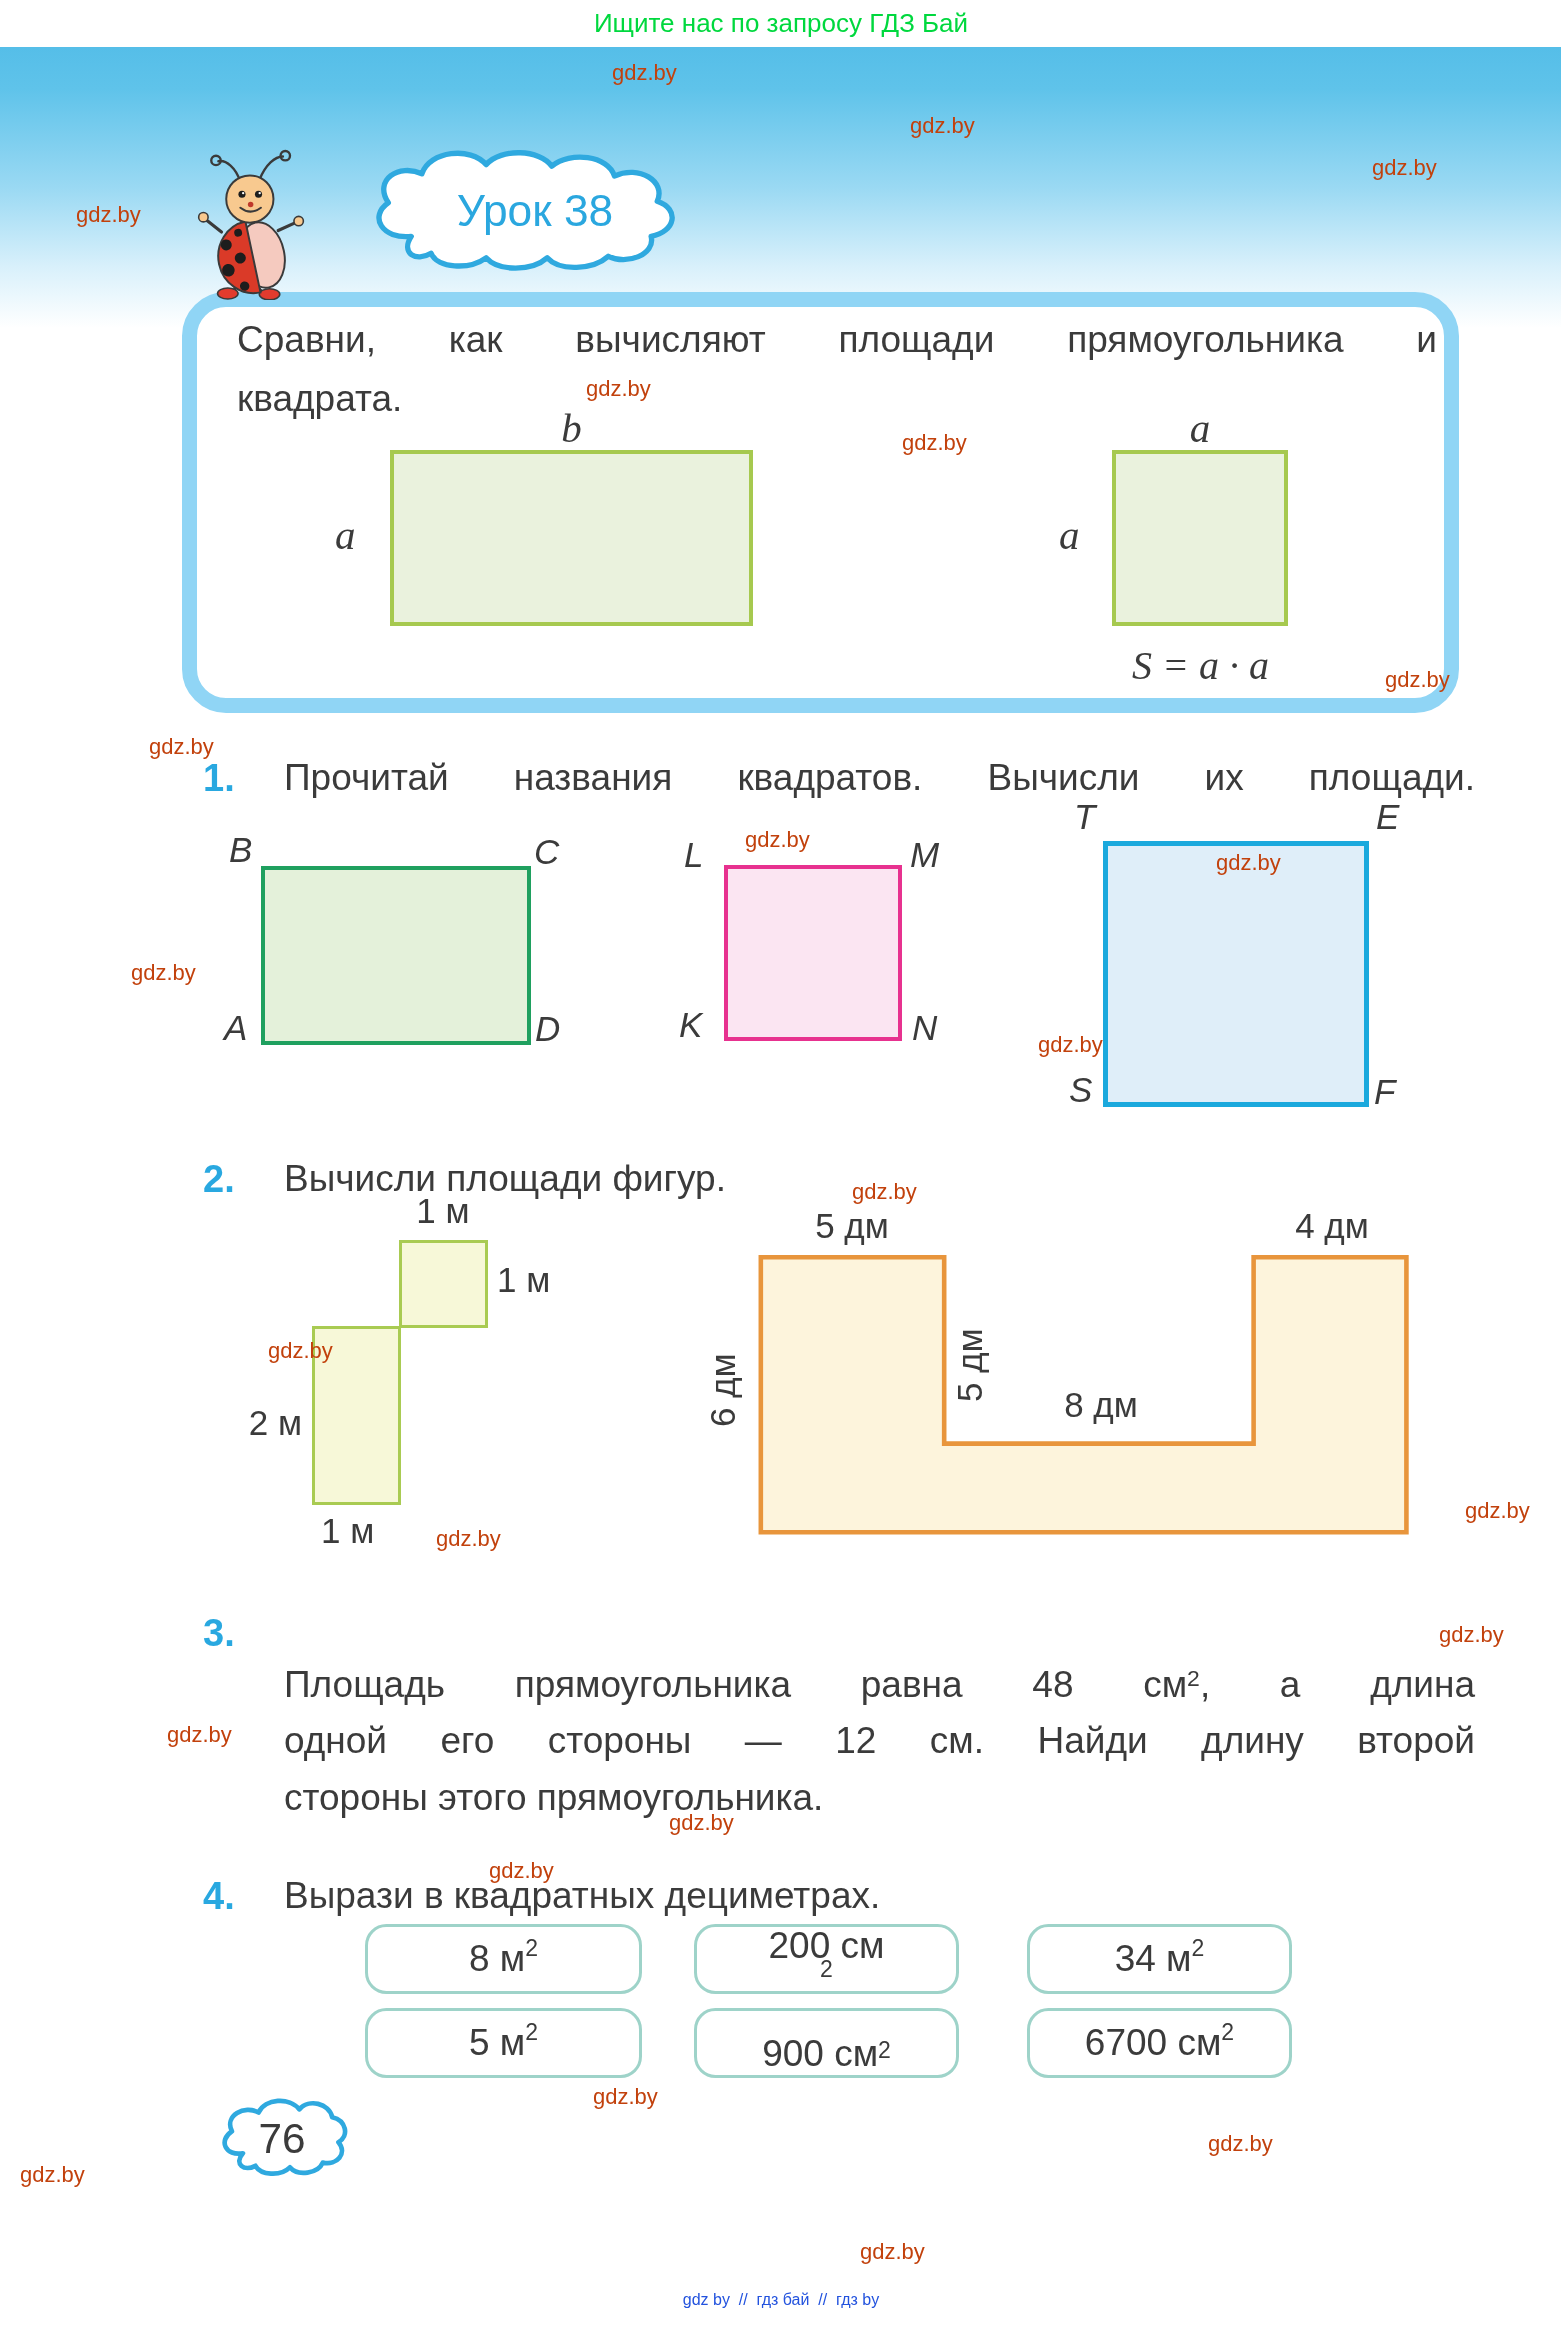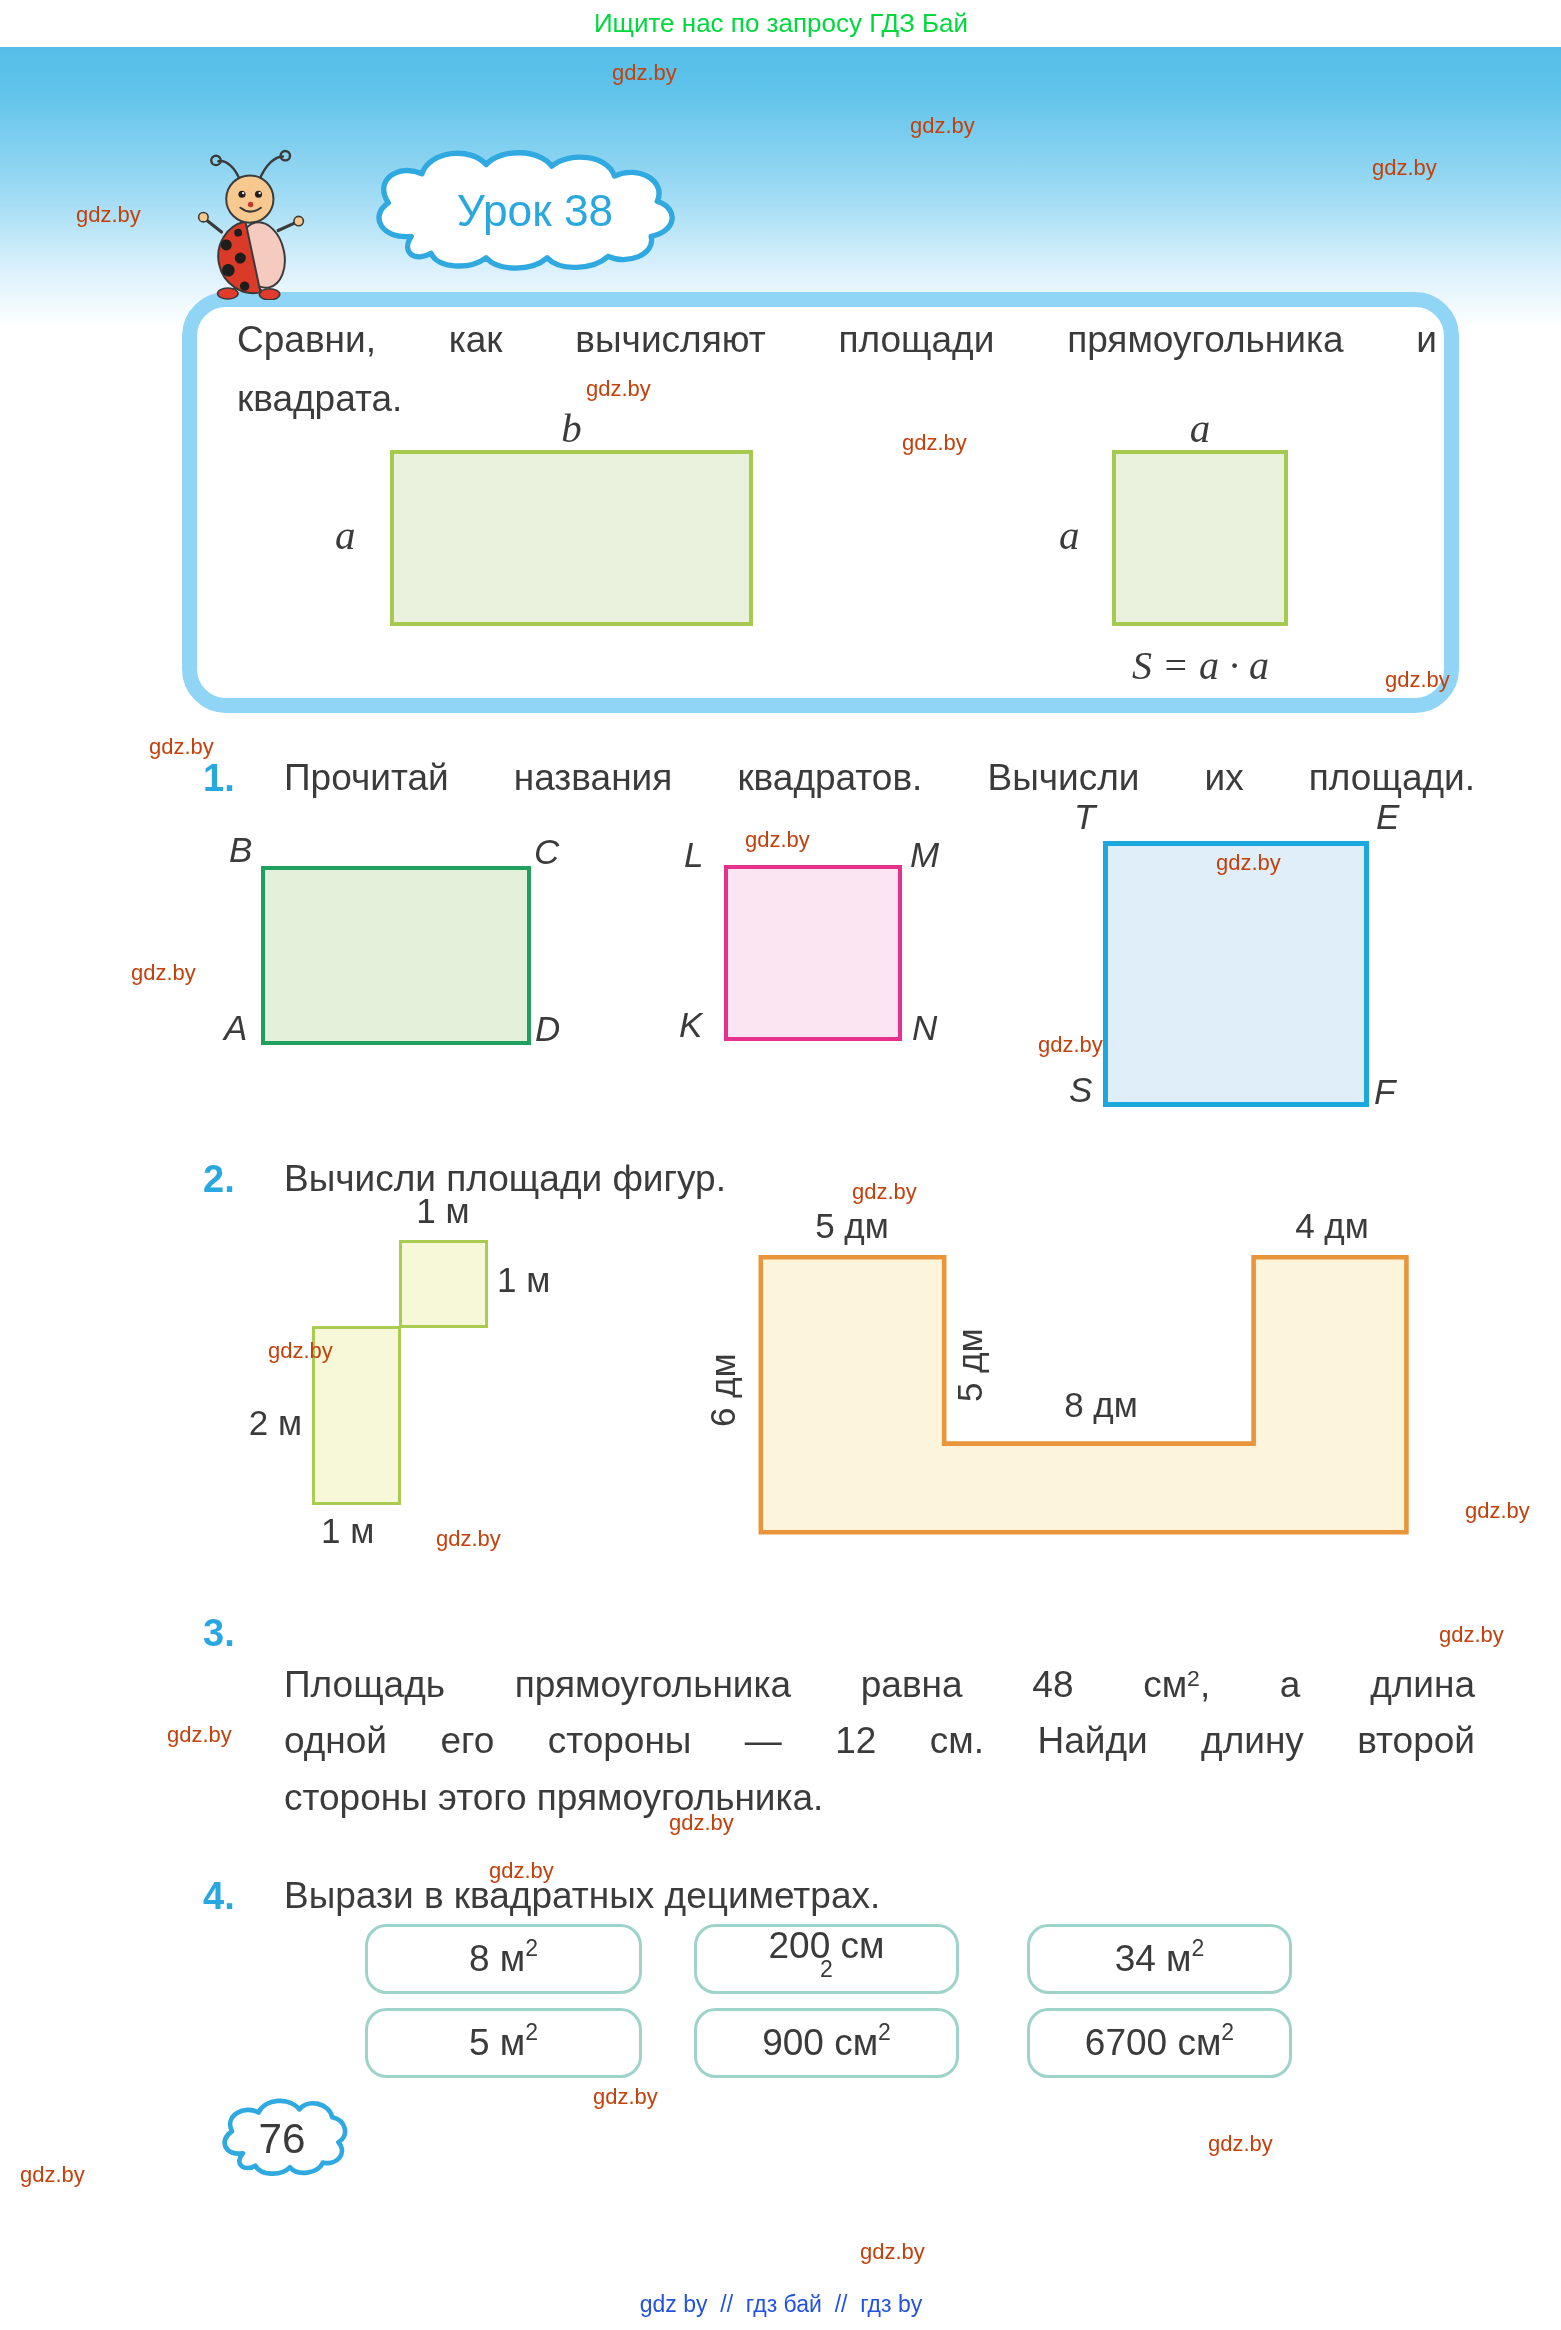--- a/index.html
+++ b/index.html
@@ -45,21 +45,21 @@
   .para-line sup, .ex-text sup{font-size:0.62em;vertical-align:0.5em;}
   
   .card{position:absolute;box-sizing:border-box;height:70px;background:#ffffff;
         border:3.1px solid #9ed3c9;border-radius:21.4px;display:flex;align-items:center;
         justify-content:center;font-size:37px;color:#3b3b3b;z-index:10;}
   .card sup{font-size:23px;vertical-align:super;position:relative;top:-10.7px;}
   
   .copyright{position:absolute;left:0;top:2185px;width:1562px;text-align:center;
              font-size:32px;color:#f2aecb;z-index:10;}
   .links{position:absolute;left:0;top:2291px;width:1562px;text-align:center;
-         font-size:23px;color:#2353de;white-space:pre;z-index:10;}
+         font-size:16px;color:#2353de;white-space:pre;z-index:10;}
   svg{position:absolute;z-index:8;}
   svg text{font-family:"Liberation Sans",sans-serif;}
 </style>
 </head>
 <body>
 
 <div class="page">
 
   <div class="banner">
     <span>Ищите нас по запросу ГДЗ Бай</span>
@@ -178,21 +178,21 @@
       <sup>2</sup>
     </div>
   <div class="card" style="left:1027px;top:1924px;width:265px;">
       <span>34 м</span>
       <sup>2</sup>
     </div>
   <div class="card" style="left:365px;top:2008px;width:277px;">
       <span>5 м</span>
       <sup>2</sup>
     </div>
-  <div class="card" style="left:694px;top:2008px;width:265px;">
+  <div class="card" style="left:694px;top:2008px;width:265px;align-items:flex-end;">
       <span>900 см</span>
       <sup>2</sup>
     </div>
   <div class="card" style="left:1027px;top:2008px;width:265px;">
       <span>6700 см</span>
       <sup>2</sup>
     </div>
 
   <svg style="left:210px;top:2092px;" width="141" height="88" viewBox="0 0 180 112">
     <path d="M42,78 C20,82 10,62 28,50 C18,30 44,16 62,26 C70,8 102,6 114,22

